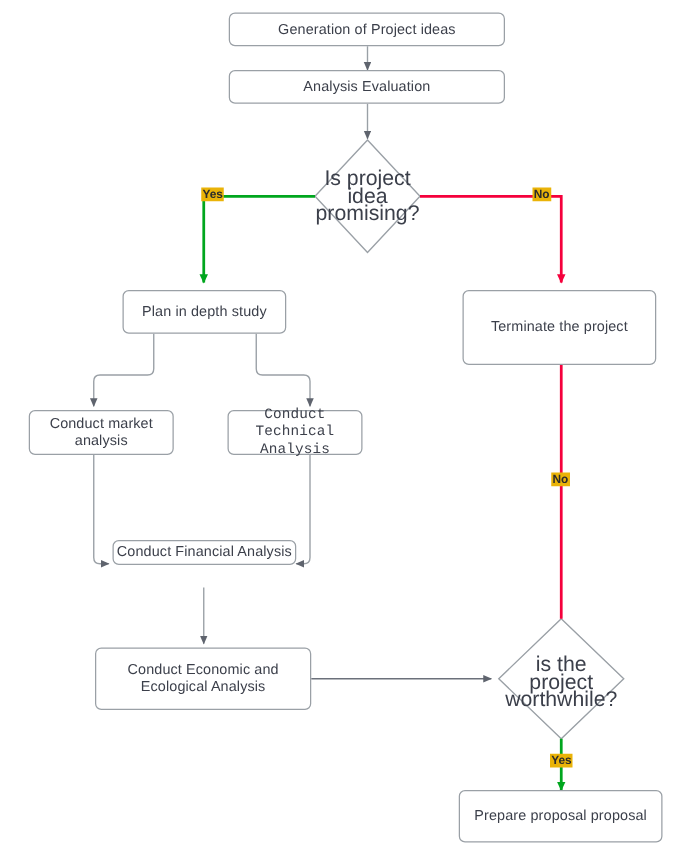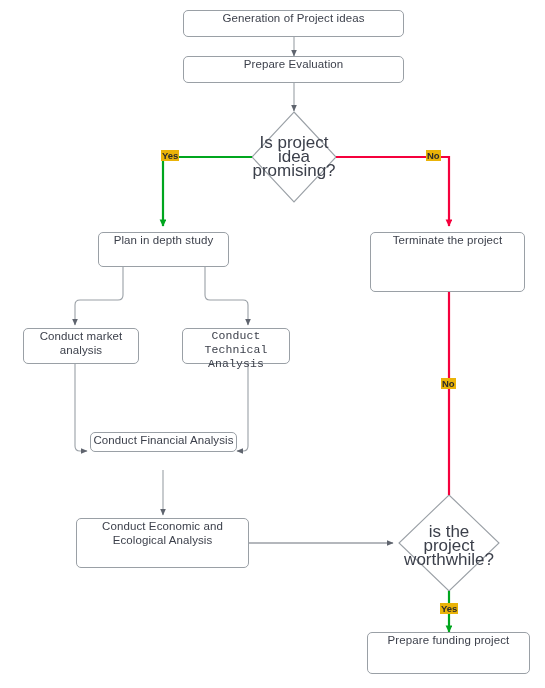--- a/index.html
+++ b/index.html
@@ -17,20 +17,21 @@
   #canvas {
     position: absolute;
     left: 0; top: 0;
     width: 545px;
     height: 688px;
   }
   .node {
     position: absolute;
     box-sizing: border-box;
     display: flex;
+    align-items: center;
     justify-content: center;
     text-align: center;
     color: #3b3f4a;
     font-size: 11.5px;
     line-height: 14px;
     letter-spacing: 0.1px;
   }
   .box {
     border: 1px solid #9aa0a6;
     border-radius: 5px;
@@ -101,21 +102,21 @@
   <path d="M449,495 L449,274" fill="none" stroke="#f5003c" stroke-width="2.2" marker-end="url(#ah-red)"></path>
 
   <path d="M449,591 L449,632" fill="none" stroke="#00a61e" stroke-width="2.2" marker-end="url(#ah-green)"></path>
 </svg>
 
 <div class="node box" style="left:183px; top:10px; width:221px; height:27px;">
   <span>Generation of Project ideas</span>
 </div>
 
 <div class="node box" style="left:183px; top:56px; width:221px; height:27px;">
-  <span>Prepare Evaluation</span>
+  <span>Analysis Evaluation</span>
 </div>
 
 <div class="diamond-label" style="left:254px; top:133px; width:80px; height:48px;">
   <span>Is project idea promising?</span>
 </div>
 
 <div class="node box" style="left:98px; top:232px; width:131px; height:35px;">
   <span>Plan in depth study</span>
 </div>
 
@@ -137,21 +138,21 @@
 
 <div class="node box" style="left:76px; top:518px; width:173px; height:50px;">
   <span>Conduct Economic and Ecological Analysis</span>
 </div>
 
 <div class="diamond-label" style="left:404px; top:519px; width:90px; height:48px;align-items:flex-end;">
   <span>is the project worthwhile?</span>
 </div>
 
 <div class="node box" style="left:367px; top:632px; width:163px; height:42px;">
-  <span>Prepare funding project</span>
+  <span>Prepare proposal proposal</span>
 </div>
 
 <span class="edge-label" style="left:161px; top:150px;">Yes</span>
 
 <span class="edge-label" style="left:426px; top:150px;">No</span>
 
 <span class="edge-label" style="left:441px; top:378px;">No</span>
 
 <span class="edge-label" style="left:440px; top:603px;">Yes</span>
 

